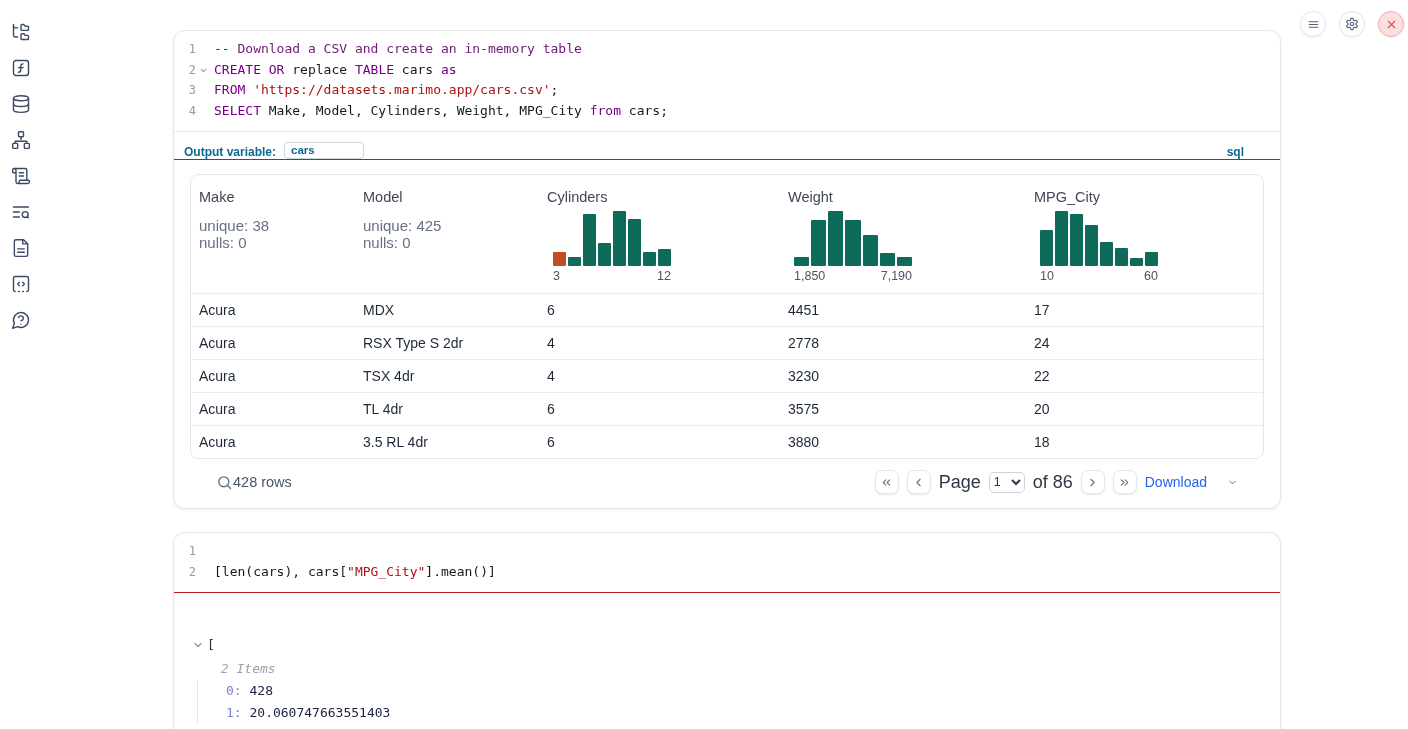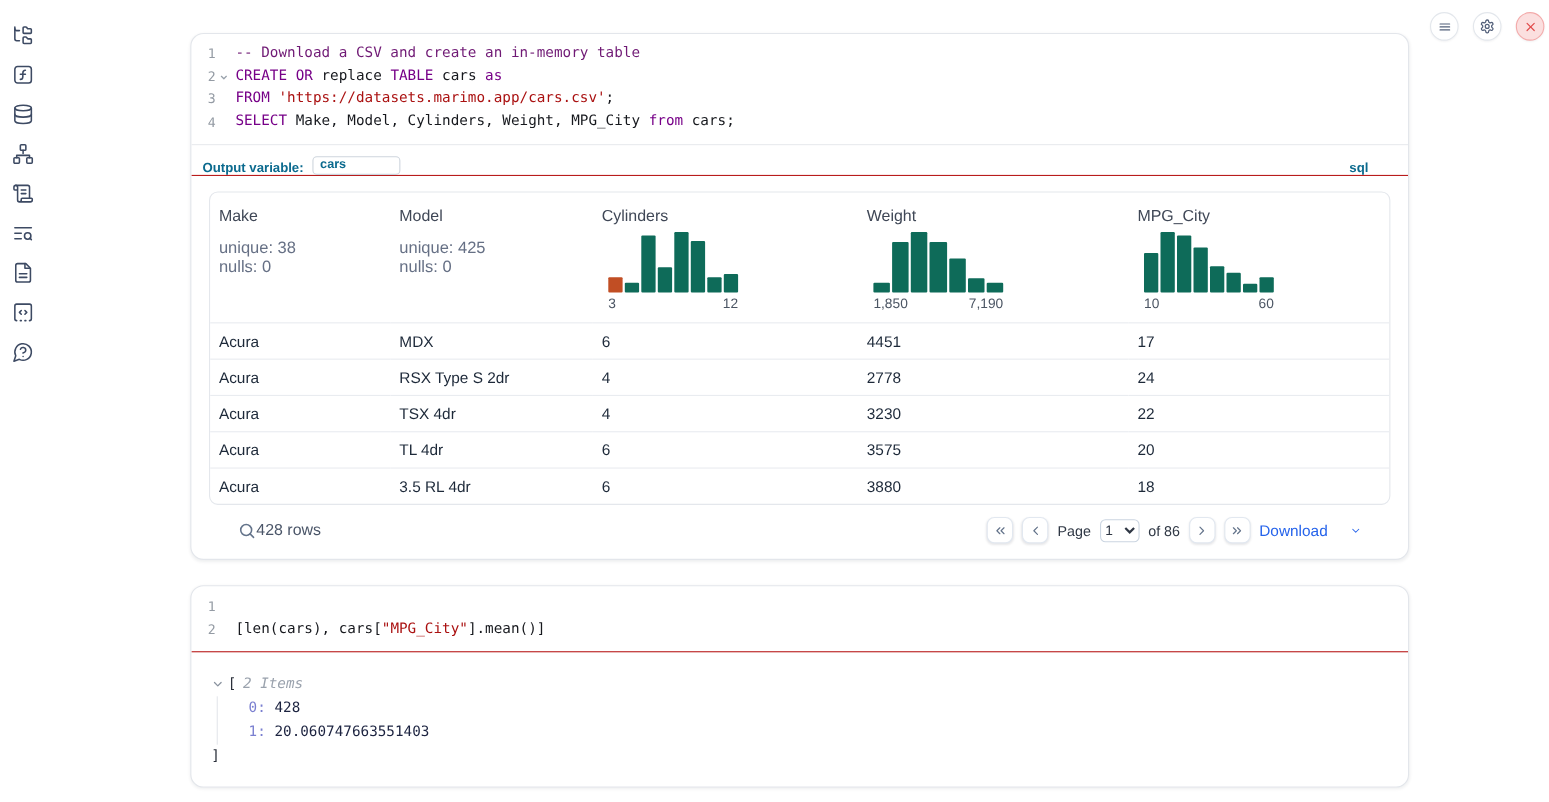--- a/index.html
+++ b/index.html
@@ -52,32 +52,32 @@
   td { border-top:1px solid #e9ecf0; padding:8px; font-size:14px; color:#1d2939; height:33px; }
 
   
   .table-footer { display:flex; align-items:center; margin:0 16px; padding:11px 10px 14px; }
   .search-icon { width:17px; height:17px; color:#64748b; cursor:pointer; }
   .search-icon svg { stroke:currentColor; fill:none; stroke-width:2; stroke-linecap:round; }
   .row-count { font-size:14.5px; color:#4a5568; }
   .pagination { margin-left:auto; display:flex; align-items:center; gap:8px; }
   .pg-btn { width:24px; height:24px; border:1px solid #e2e8f0; border-radius:7px; background:#fff; box-shadow:0 1px 2px rgba(16,24,40,.1); display:flex; align-items:center; justify-content:center; color:#64748b; cursor:pointer; }
   .pg-btn svg { stroke:currentColor; fill:none; stroke-width:2; stroke-linecap:round; stroke-linejoin:round; }
-  .pg-text { font-size:13px; color:#2f3744; }
+  .pg-text { font-size:18px; color:#2f3744; }
   .pg-select { height:21px; min-width:36px; border:1px solid #cbd5e1; border-radius:5px; background:#fff; font-size:12.5px; color:#2f3744; font-family:"Liberation Sans", sans-serif; }
   .download { margin-left:0; display:flex; align-items:center; gap:20px; color:#2563eb; font-size:14px; cursor:pointer; }
   .download svg { stroke:#2563eb; fill:none; stroke-width:2; stroke-linecap:round; stroke-linejoin:round; }
 
   
   .tree { font-family:"DejaVu Sans Mono", monospace; font-size:13px; color:#2a2f3a; padding:18px 0 16px 18px; line-height:22px; }
   .tree-head { display:flex; align-items:center; }
   .tree-chev { width:12px; height:12px; margin-right:3px; color:#8a939f; cursor:pointer; display:inline-flex; }
   .tree-chev svg { stroke:currentColor; fill:none; stroke-width:2.4; stroke-linecap:round; stroke-linejoin:round; }
   .tree-bracket { color:#2a2f3a; }
-  .tree-items { color:#9aa2ad; font-style:italic; margin-left:6px; }
+  .tree-items { color:#9aa2ad; font-style:italic; margin-left:6px;margin-top:47px; }
   .tree-body { margin-left:5px; border-left:1px solid #e4e7ec; padding-left:28px; }
   .tree-key { color:#7a7fd0; }
   .tree-val { color:#1c2340; }
   .tree-close { margin-left:0; }
 </style>
 </head>
 <body>
 
 <div class="sidebar">
   <span class="side-icon">

